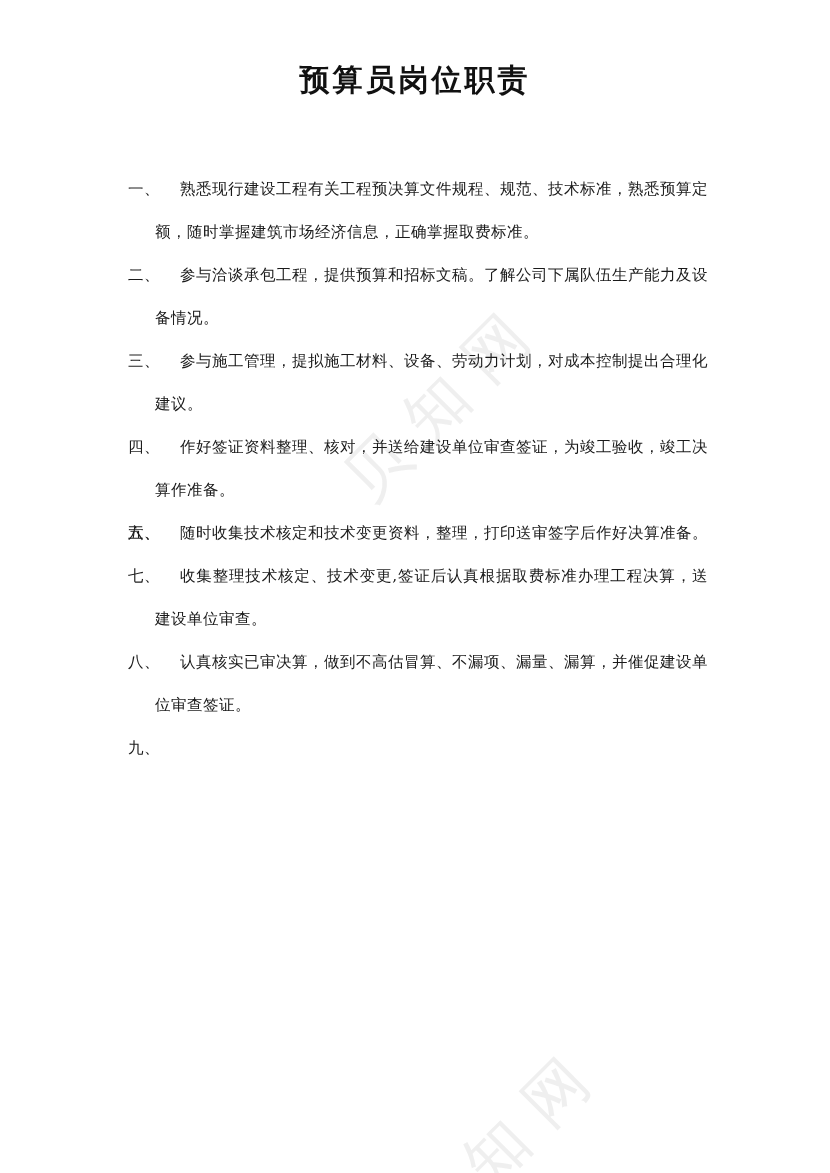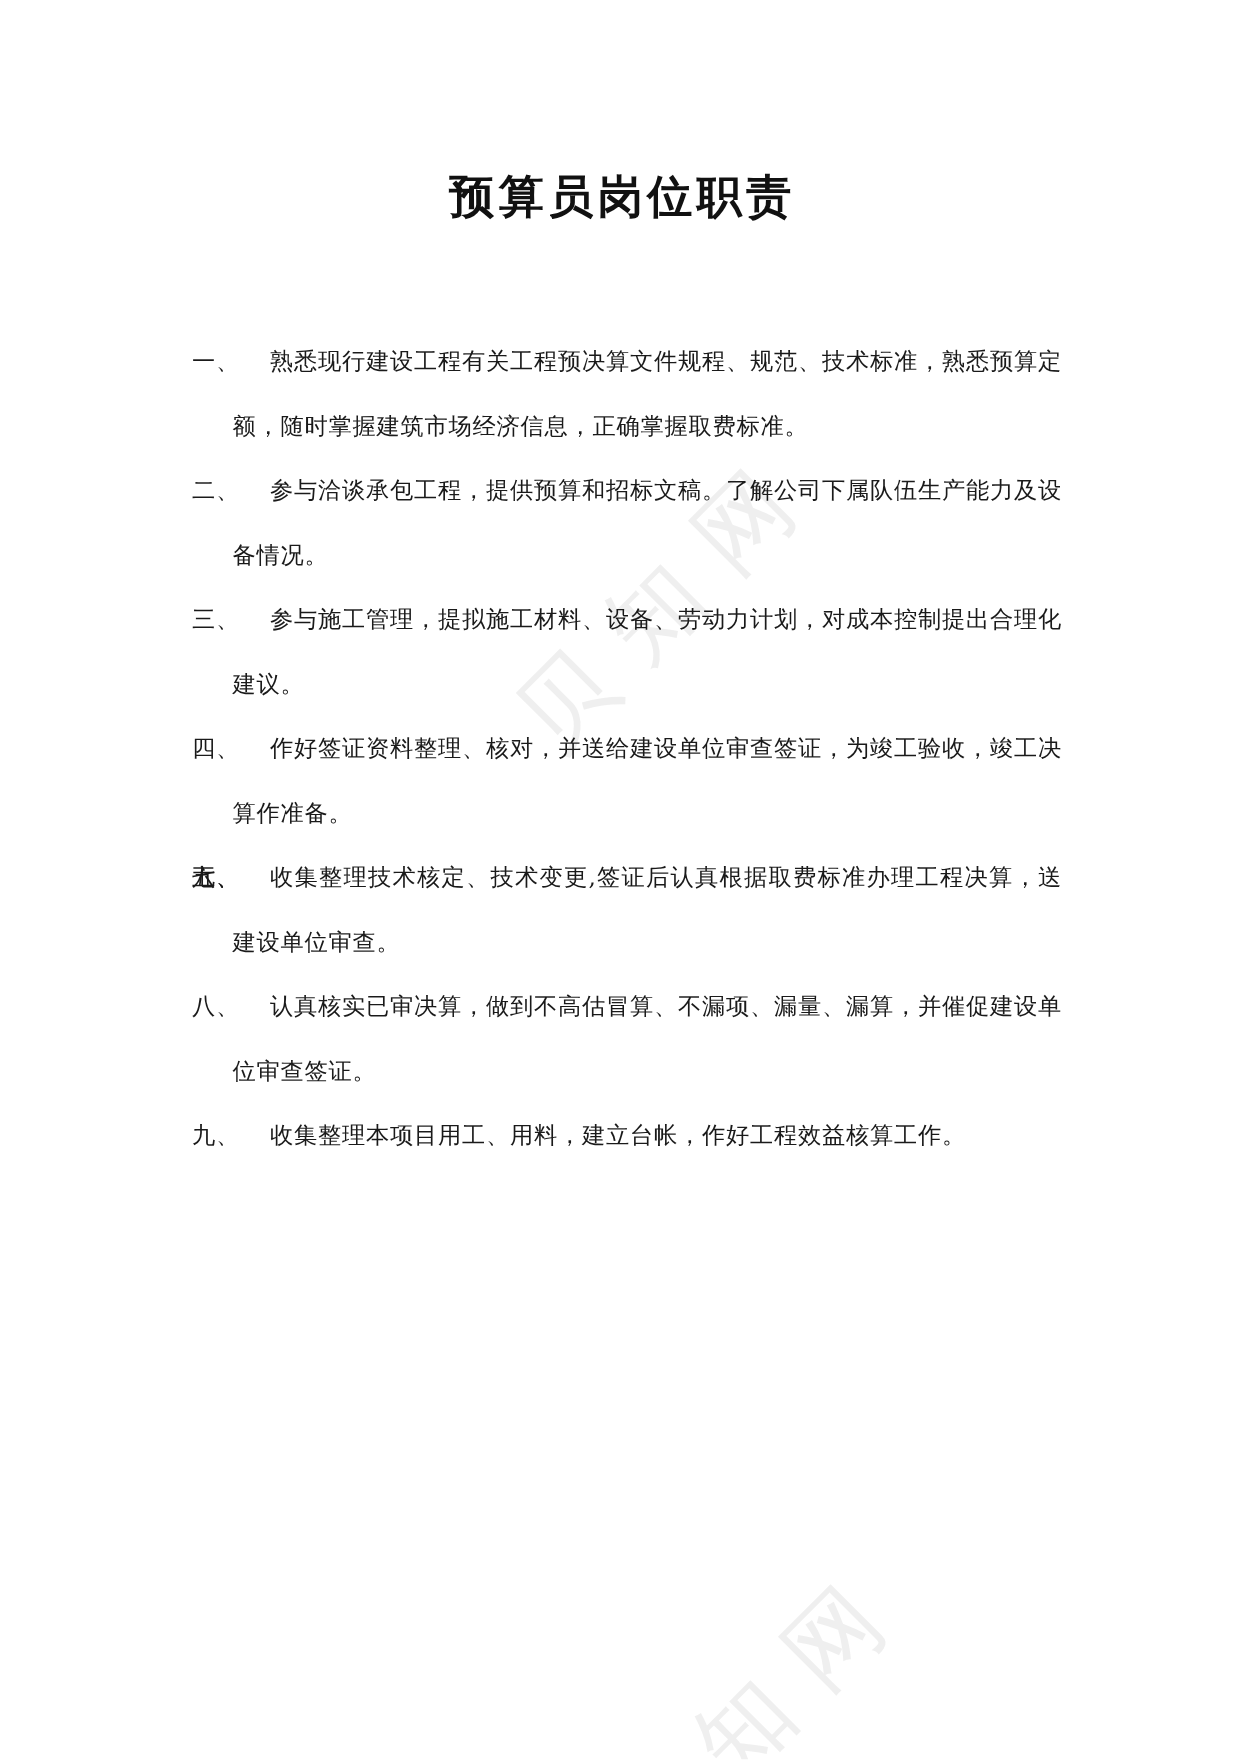--- a/index.html
+++ b/index.html
@@ -11,21 +11,21 @@
     position: relative;
     width: 830px;
     height: 1173px;
     margin: 0 auto;
     background: #ffffff;
     overflow: hidden;
     font-family: "DejaVu Serif", "Liberation Serif", serif;
     color: #1a1a1a;
   }
   .doc-title {
-    padding-top: 112px;
+    padding-top: 60px;
     text-align: center;
     font-size: 30px;
     font-weight: bold;
     letter-spacing: 3px;
     line-height: 40px;
     color: #111111;
   }
   .content {
     margin: 68px 122px 0 128px;
   }
@@ -96,31 +96,31 @@
       <span class="marker">四、</span>
       <span class="text">作好签证资料整理、核对，并送给建设单位审查签证，为竣工验收，竣工决算作准备。</span>
     </div>
 
     <div class="item">
       <span class="marker">五、</span>
     </div>
 
     <div class="item">
       <span class="marker">六、</span>
+      <span class="text">随时收集技术核定和技术变更资料，整理，打印送审签字后作好决算准备。</span>
     </div>
 
     <div class="item">
       <span class="marker">七、</span>
       <span class="text">收集整理技术核定、技术变更,签证后认真根据取费标准办理工程决算，送建设单位审查。</span>
     </div>
 
     <div class="item">
       <span class="marker">八、</span>
       <span class="text">认真核实已审决算，做到不高估冒算、不漏项、漏量、漏算，并催促建设单位审查签证。</span>
     </div>
 
     <div class="item">
       <span class="marker">九、</span>
-      <span class="text">收集整理本项目用工、用料，建立台帐，作好工程效益核算工作。</span>
     </div>
 
   </div>
 </div>
 
 </body></html>

